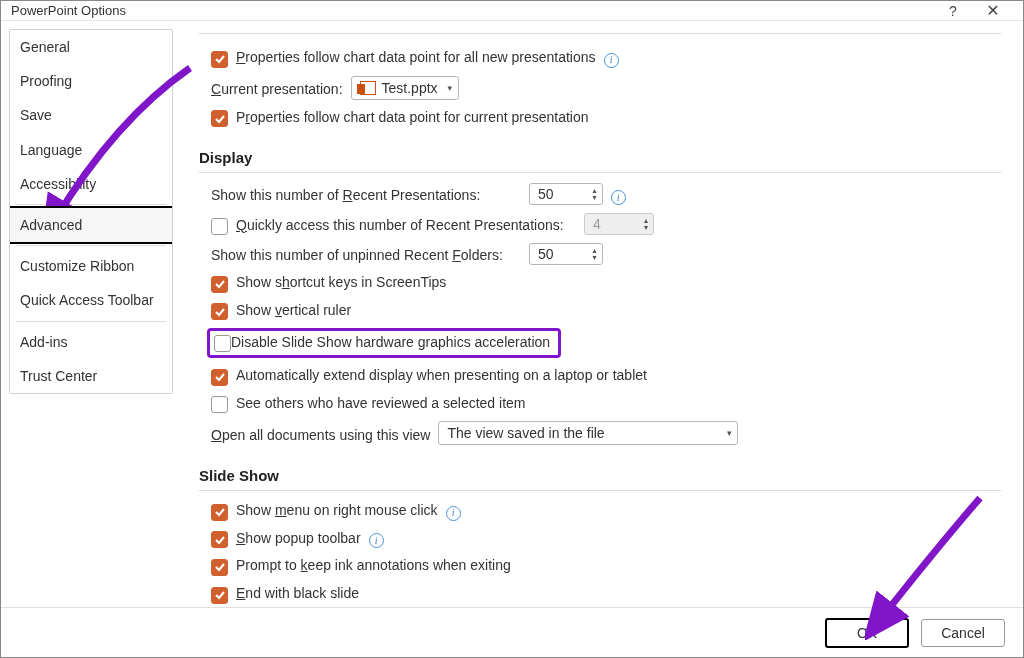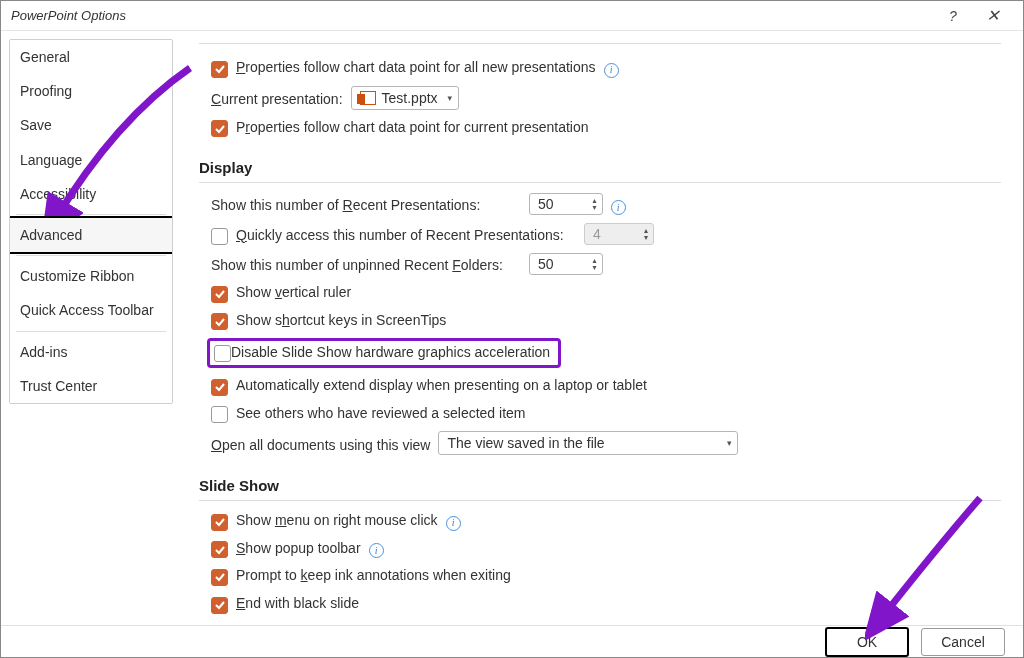--- a/index.html
+++ b/index.html
@@ -13,27 +13,26 @@
     background: #fff;
   }
   .window {
     width: 1024px; height: 658px;
     border: 1px solid #888;
     display: flex;
     flex-direction: column;
     background: #fff;
   }
   .titlebar {
-    height: 30px;
+    height: 20px;
     display: flex;
     align-items: center;
     padding: 0 10px;
     border-bottom: 1px solid #e5e5e5;
     background: #fff;
-    font-style: italic;
   }
   .titlebar .title { flex: 0 0 auto; font-size: 13px; color: #333; }
   .titlebar .spacer { flex: 1; }
   .titlebar .help, .titlebar .close {
     width: 40px; text-align: center; font-size: 14px; color: #444;
     cursor: pointer;
   }
   .titlebar .close { font-size: 16px; }
 
   .body {
@@ -192,21 +191,21 @@
     border: 3px solid #8015ca;
     border-radius: 4px;
     padding: 2px 8px 2px 4px;
     display: inline-flex;
     align-items: center;
     gap: 0;
     margin-left: 8px;
   }
 
   .footer {
-    height: 32px;
+    height: 50px;
     border-top: 1px solid #e0e0e0;
     display: flex;
     justify-content: flex-end;
     align-items: center;
     padding: 0 18px;
     gap: 12px;
   }
   .btn {
     min-width: 84px;
     padding: 5px 14px;
@@ -331,31 +330,31 @@
             </span>
         </span>
       </div>
 
       <div class="row">
         <span class="checkbox checked">
           <svg viewBox="0 0 12 12">
               <path d="M2 6 L5 9 L10 3" stroke="#fff" stroke-width="2" fill="none"></path>
             </svg>
         </span>
+        <span class="label-text">Show s<u>h</u>ortcut keys in ScreenTips</span>
+
+      </div>
+
+      <div class="row">
+        <span class="checkbox checked">
+          <svg viewBox="0 0 12 12">
+              <path d="M2 6 L5 9 L10 3" stroke="#fff" stroke-width="2" fill="none"></path>
+            </svg>
+        </span>
         <span class="label-text">Show <u>v</u>ertical ruler</span>
-
-      </div>
-
-      <div class="row">
-        <span class="checkbox checked">
-          <svg viewBox="0 0 12 12">
-              <path d="M2 6 L5 9 L10 3" stroke="#fff" stroke-width="2" fill="none"></path>
-            </svg>
-        </span>
-        <span class="label-text">Show s<u>h</u>ortcut keys in ScreenTips</span>
 
       </div>
 
       <div class="row" style="padding-left:0;">
         <span class="highlight-box">
           <span class="checkbox empty"></span>
           <span class="label-text">Disable Slide Show hardware graphics acceleration</span>
         </span>
       </div>
 

